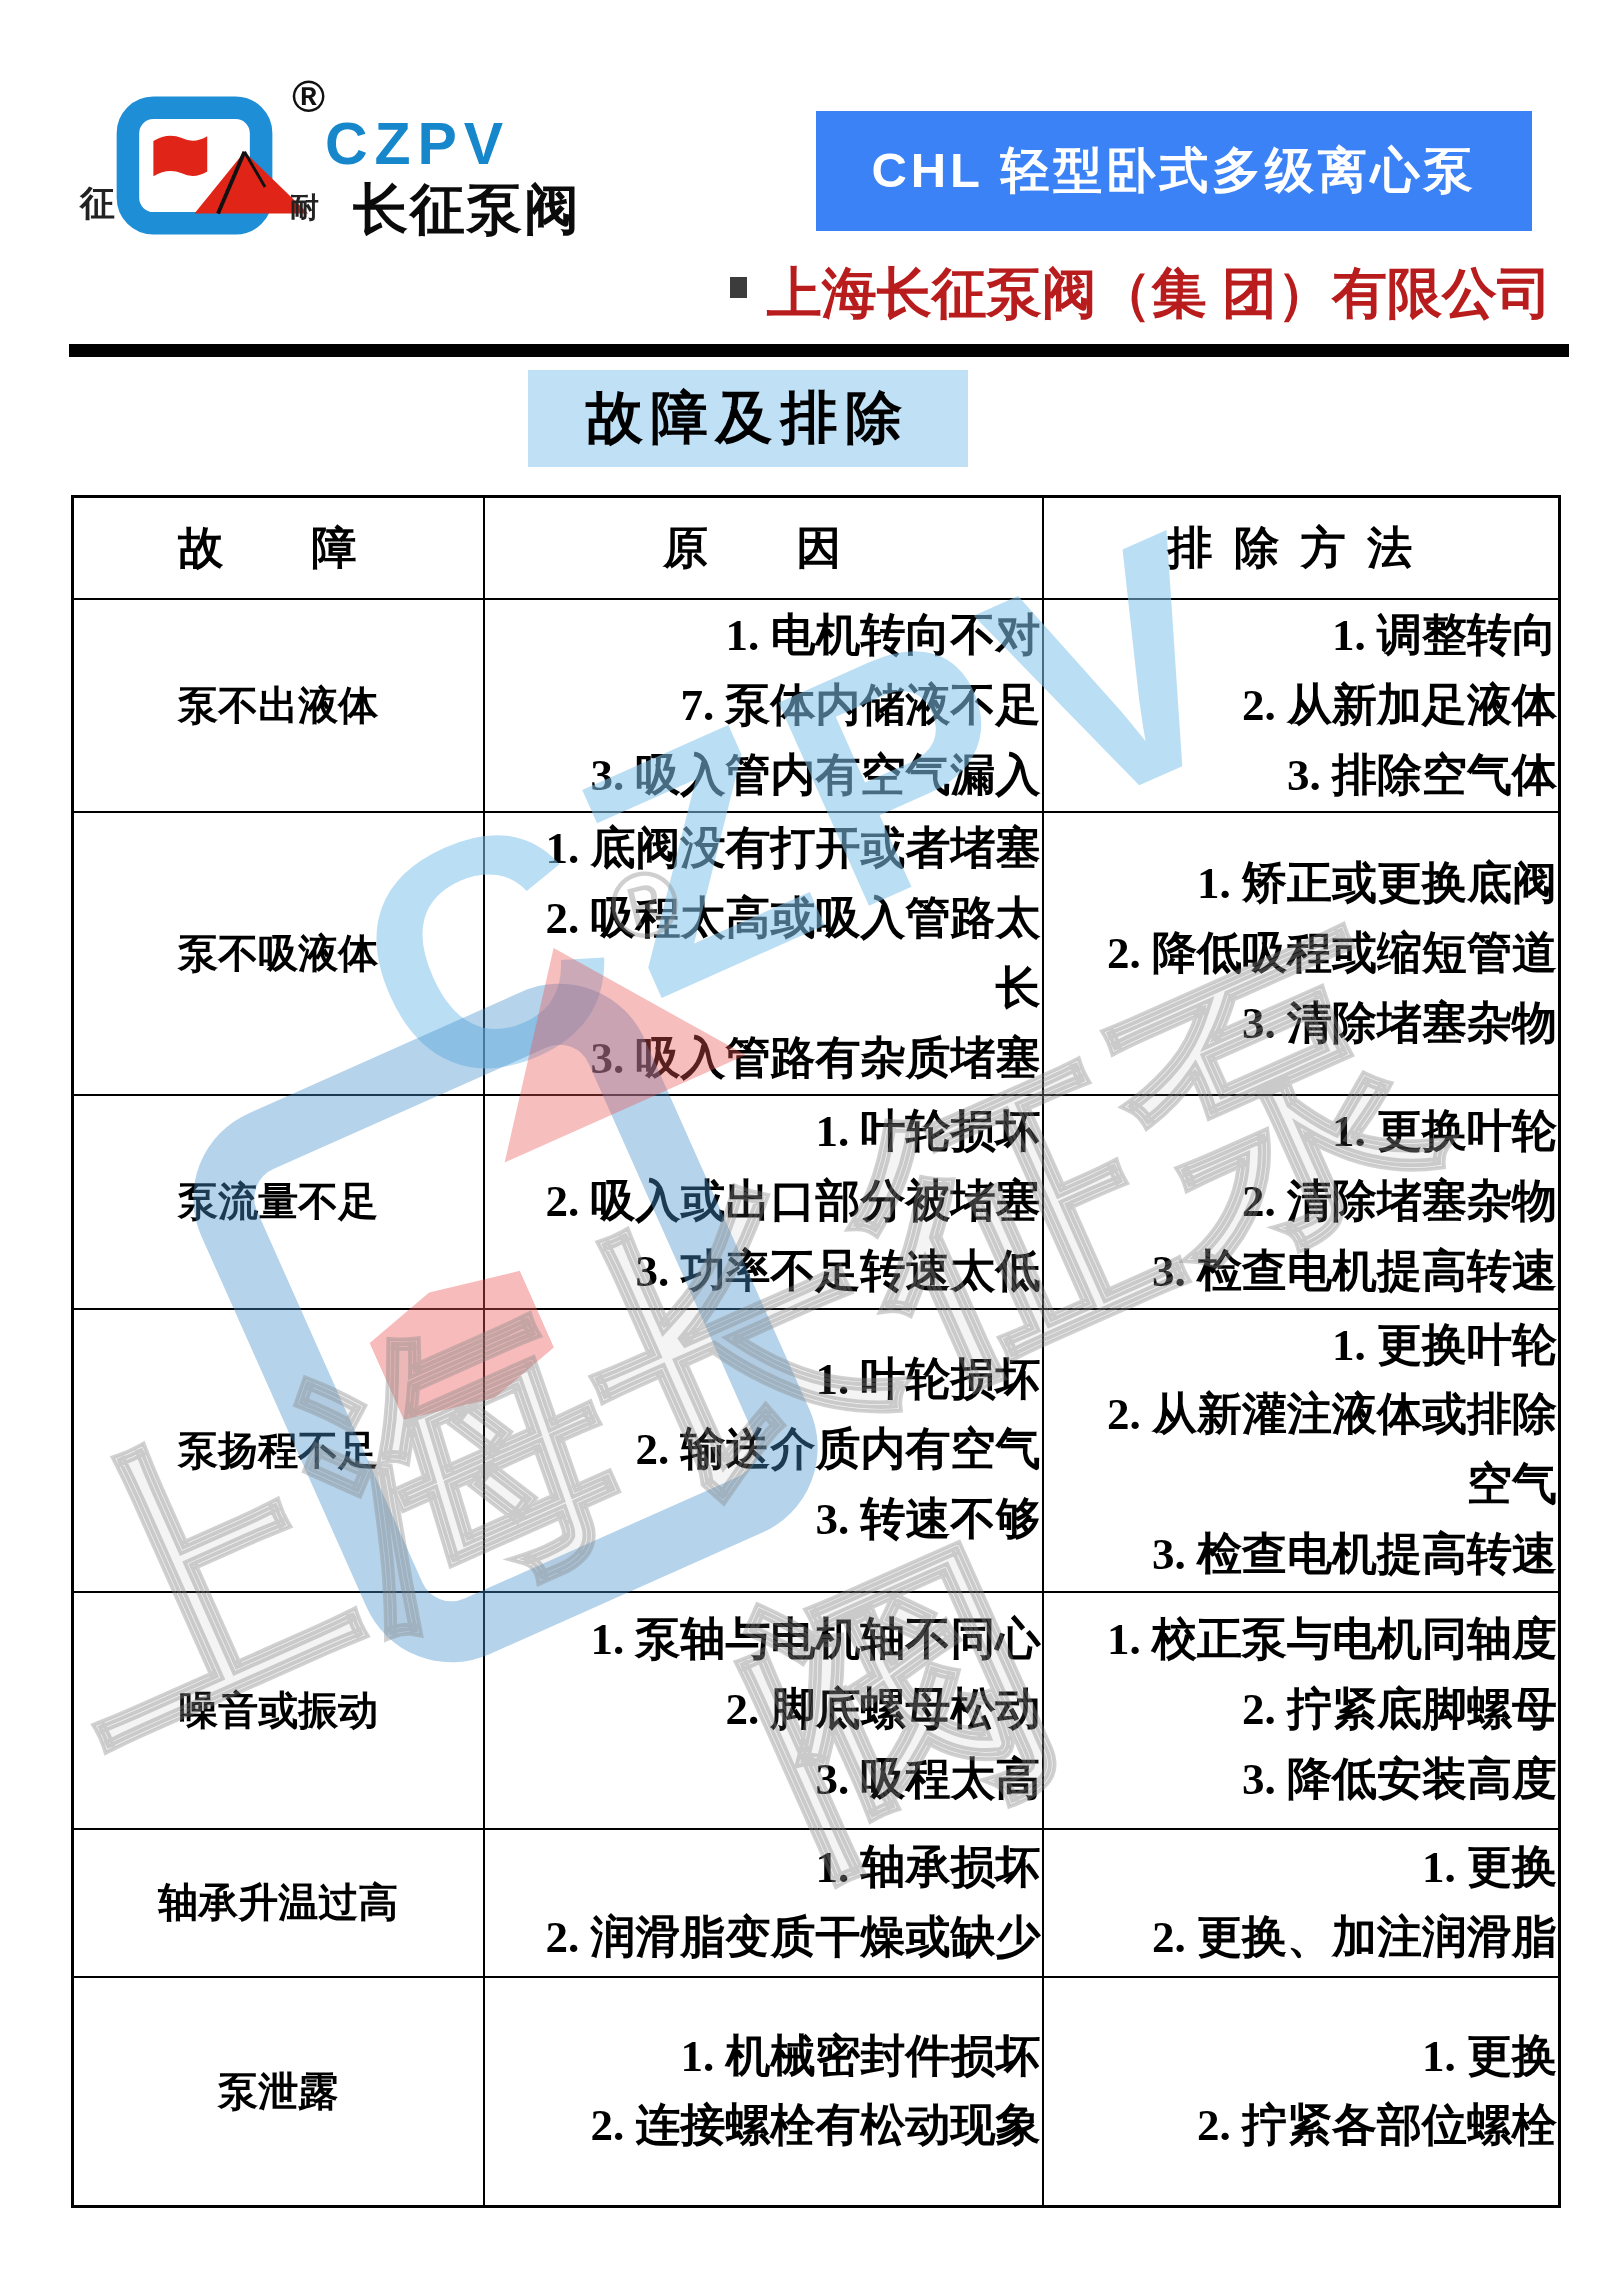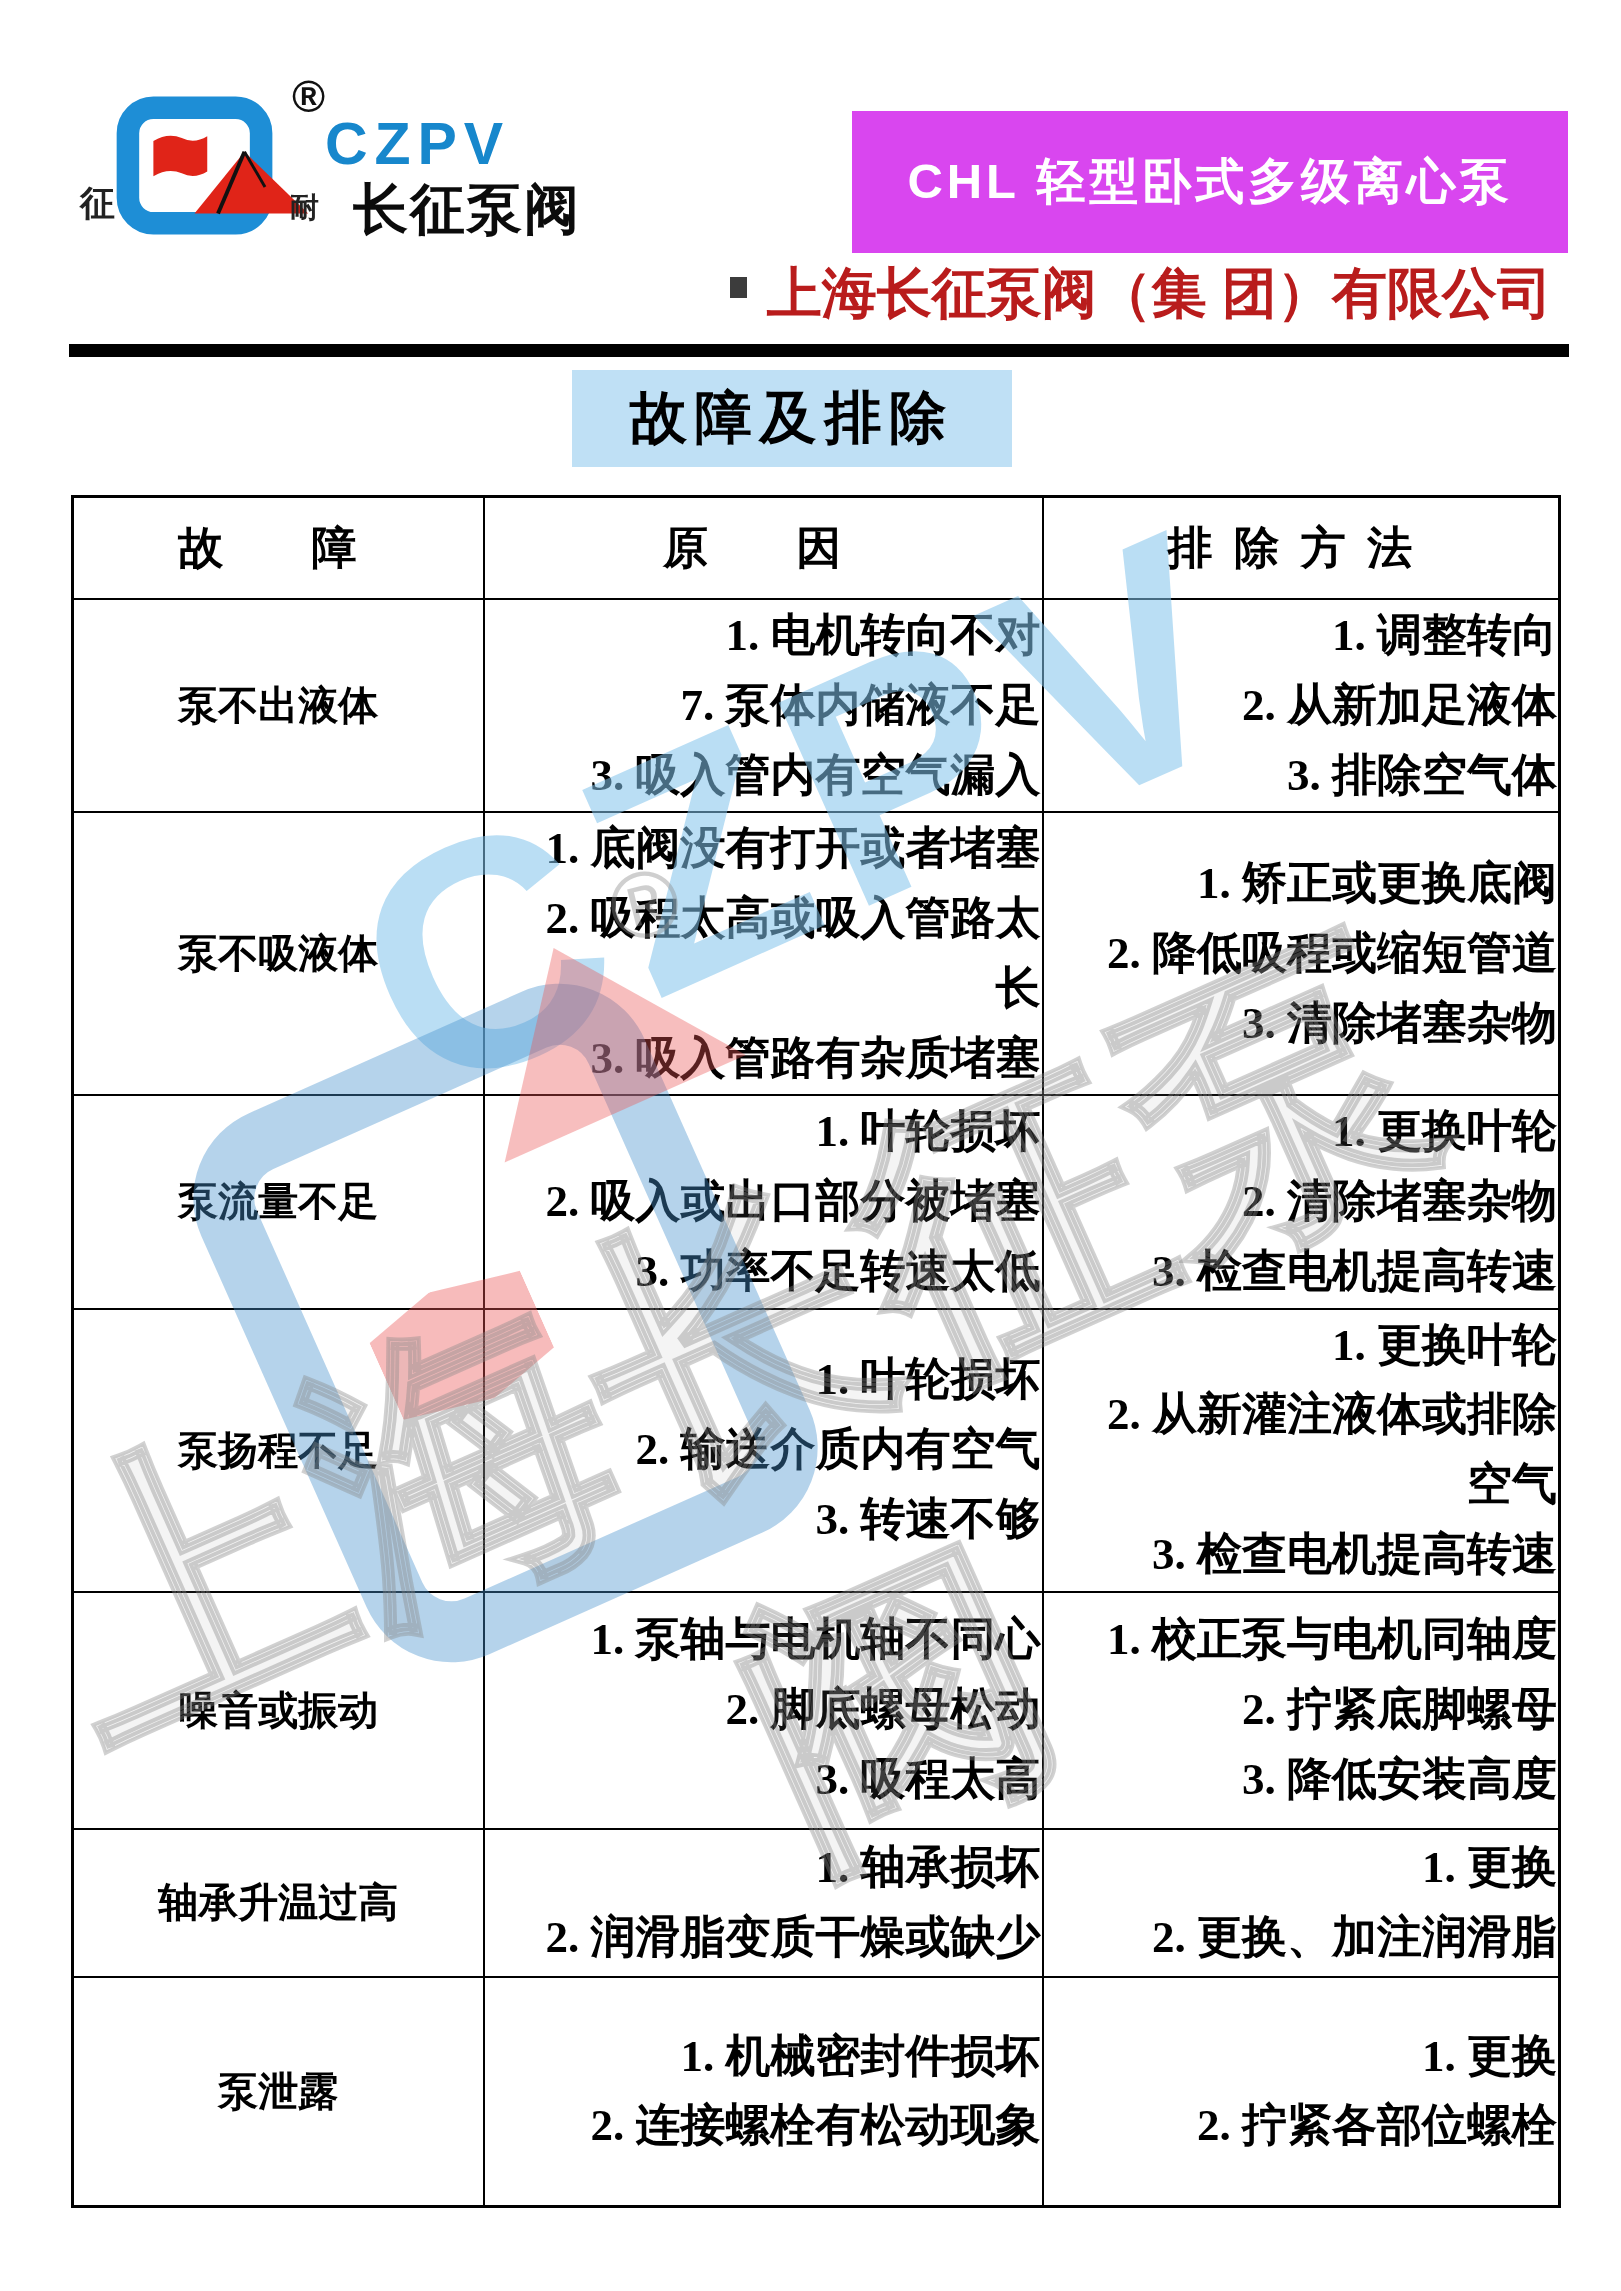--- a/index.html
+++ b/index.html
@@ -10,30 +10,30 @@
   
   .logo{position:absolute;left:0;top:0;width:608px;height:245px;}
   .logo-mark{position:absolute;left:116px;top:96px;width:206px;height:142px;}
   .logo-reg{position:absolute;left:292px;top:71px;font-size:45px;color:#111;font-weight:bold;}
   .logo-char-left{position:absolute;left:80px;top:180px;font-size:35px;font-weight:bold;color:#222;}
   .logo-char-right{position:absolute;left:290px;top:188px;font-size:29px;font-weight:bold;color:#222;}
   .logo-brand{position:absolute;left:325px;top:110px;font-size:59px;font-weight:900;color:#1787cc;letter-spacing:6.9px;}
   .logo-brand-cn{position:absolute;left:321px;top:173px;font-size:55px;font-weight:900;color:#0b0b0b;letter-spacing:2px;margin-left:32px;}
   
   .banner{
-    position:absolute;left:816px;top:111px;width:716px;height:142px;background:#d946ef;
+    position:absolute;left:816px;top:111px;width:716px;height:120px;background:#3b82f6;
     color:#ffffff;font-size:49px;font-weight:bold;letter-spacing:3.9px;
-    display:flex;align-items:center;justify-content:center;margin-left:36px;
+    display:flex;align-items:center;justify-content:center;
   }
   .company{position:absolute;top:257px;right:69px;font-size:55px;font-weight:bold;color:#b91c1c;white-space:nowrap;}
   .bullet{display:inline-block;width:16.7px;height:21.6px;background:#3c3c3c;margin-right:19.6px;vertical-align:13.7px;}
   .rule{position:absolute;left:69px;top:344px;width:1500px;height:12.7px;background:#000;}
   
   .title{
-    position:absolute;left:572px;top:370px;width:440px;height:97px;background:#BFE0F5;
+    position:absolute;left:528px;top:370px;width:440px;height:97px;background:#BFE0F5;
     color:#000;font-size:57px;font-weight:bold;letter-spacing:7.8px;
     display:flex;align-items:center;justify-content:center;
   }
   
   .fault-table{
     position:absolute;left:71px;top:495px;width:1486px;
     border-collapse:collapse;border:3.9px solid #000;table-layout:fixed;
     background:transparent;z-index:1;padding-left:36px;
   }
   .fault-table th,.fault-table td{border:2.5px solid #000;color:#000;}

